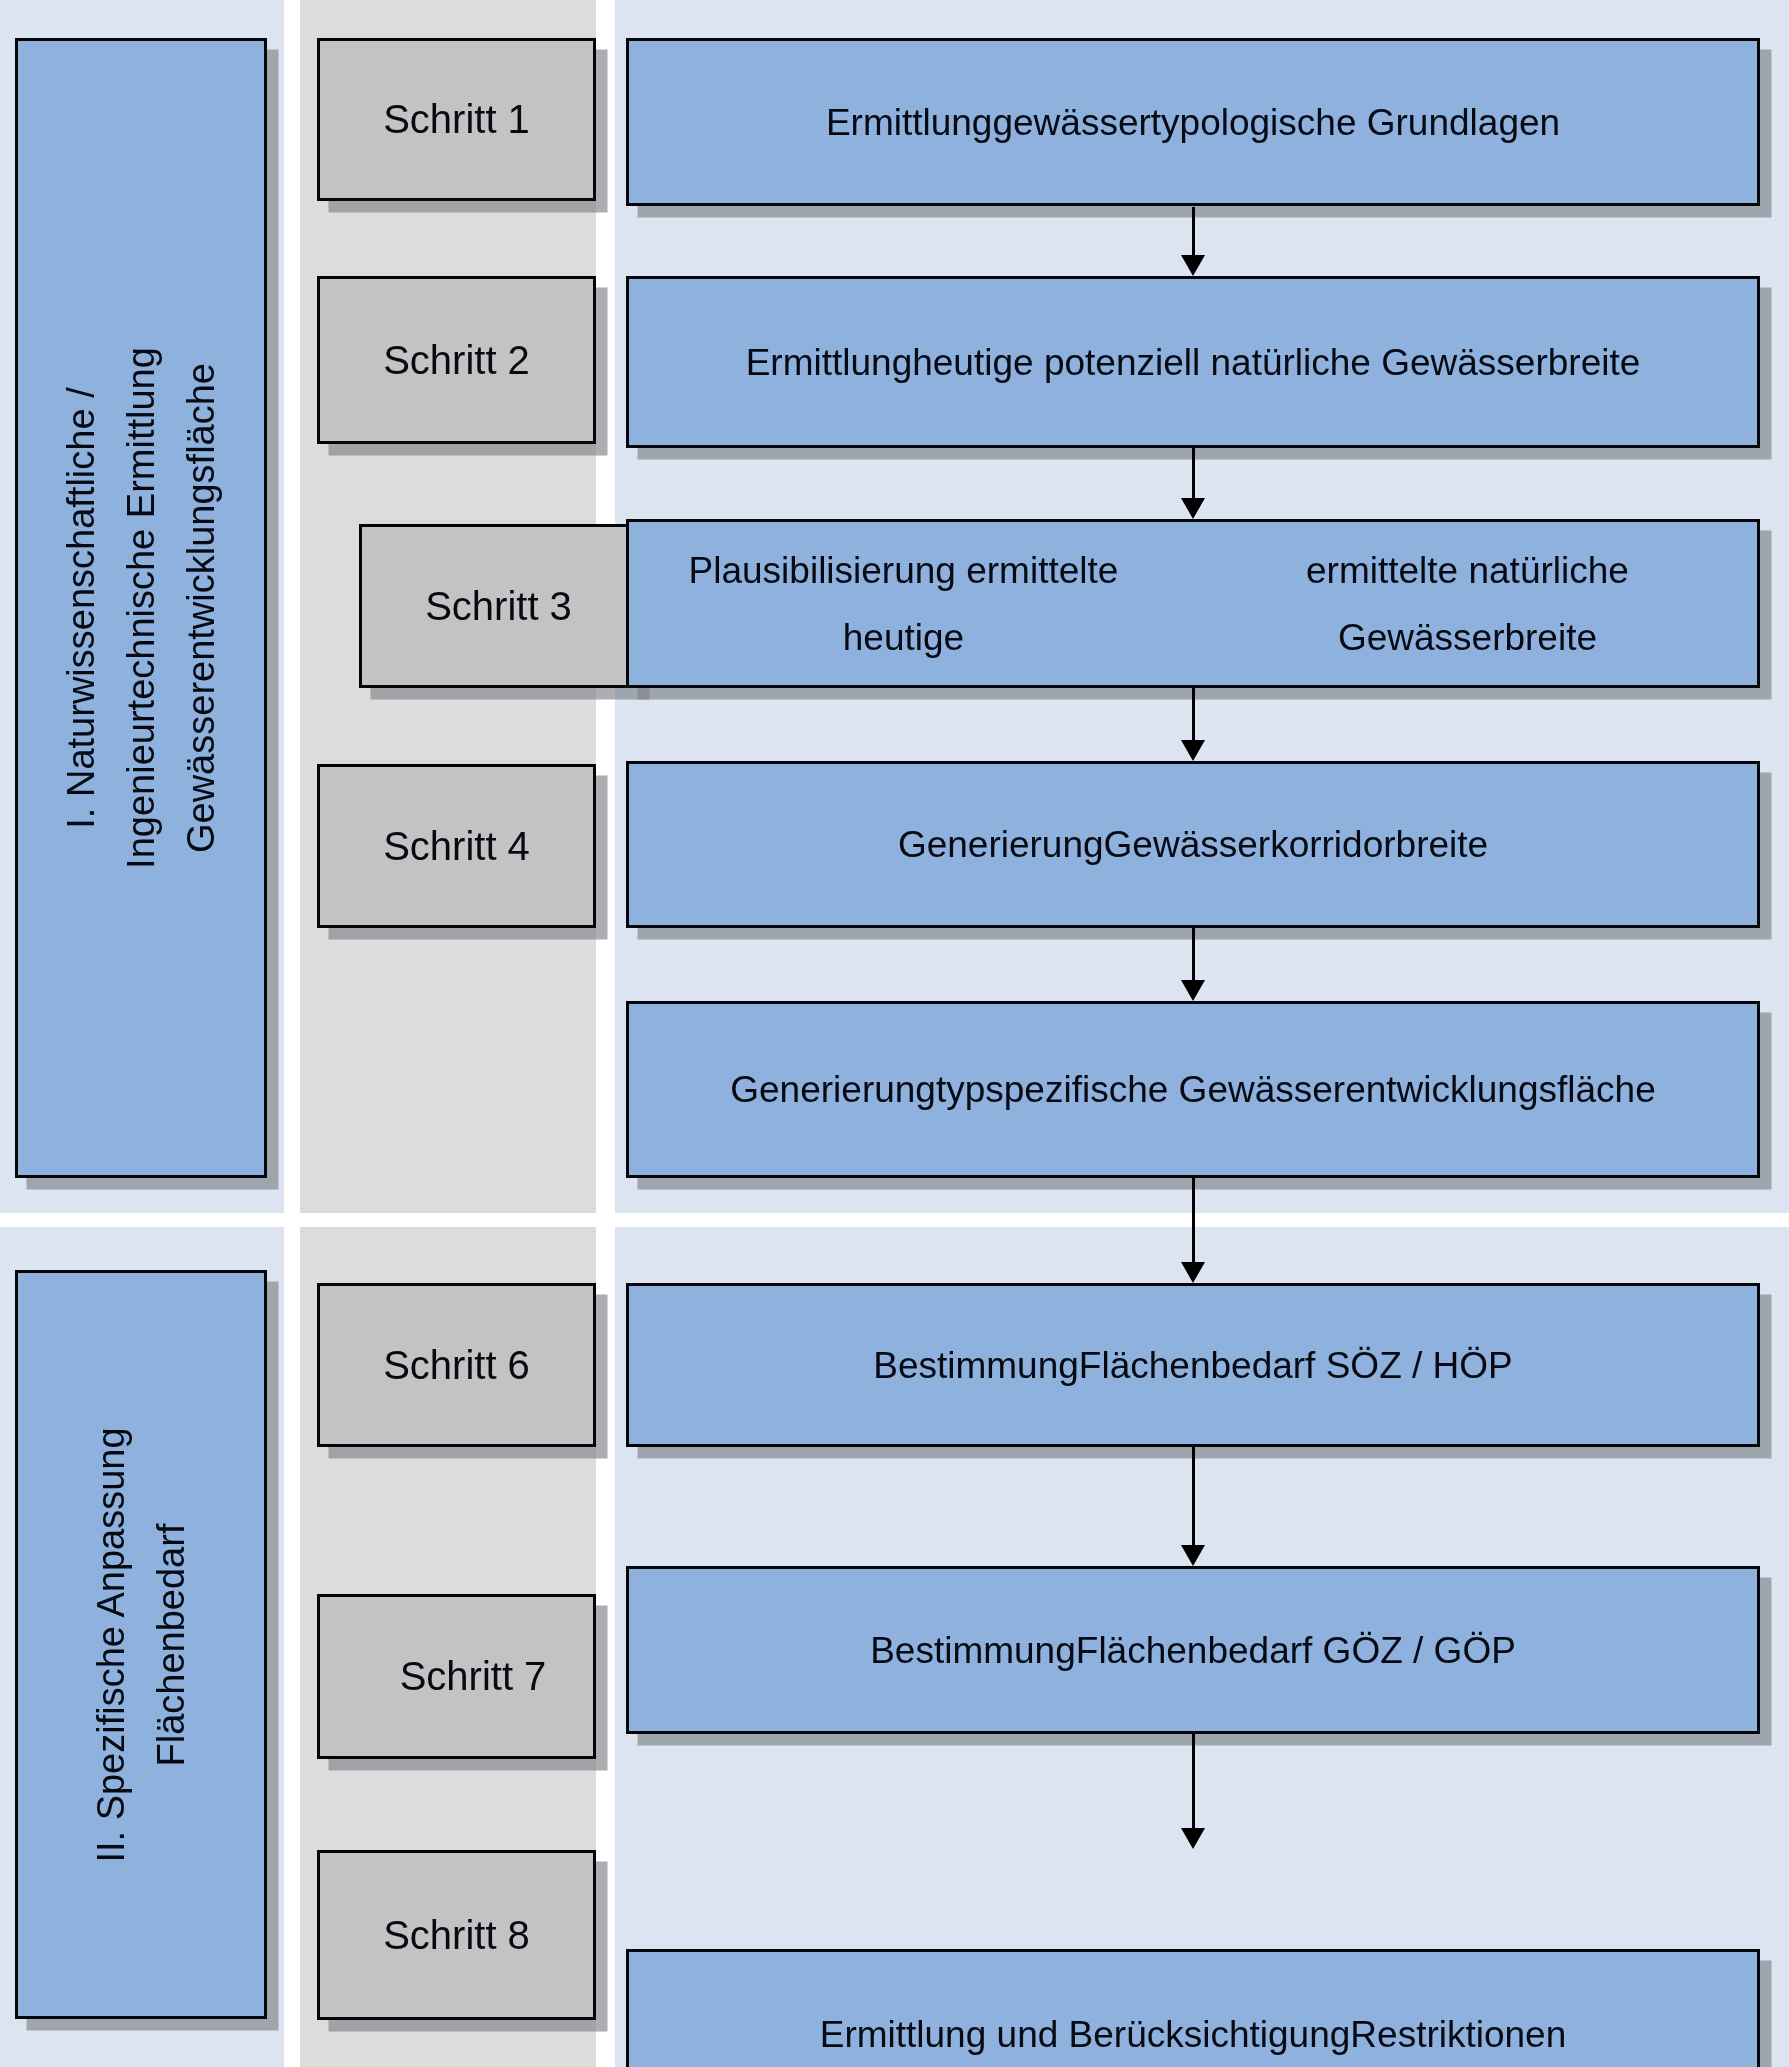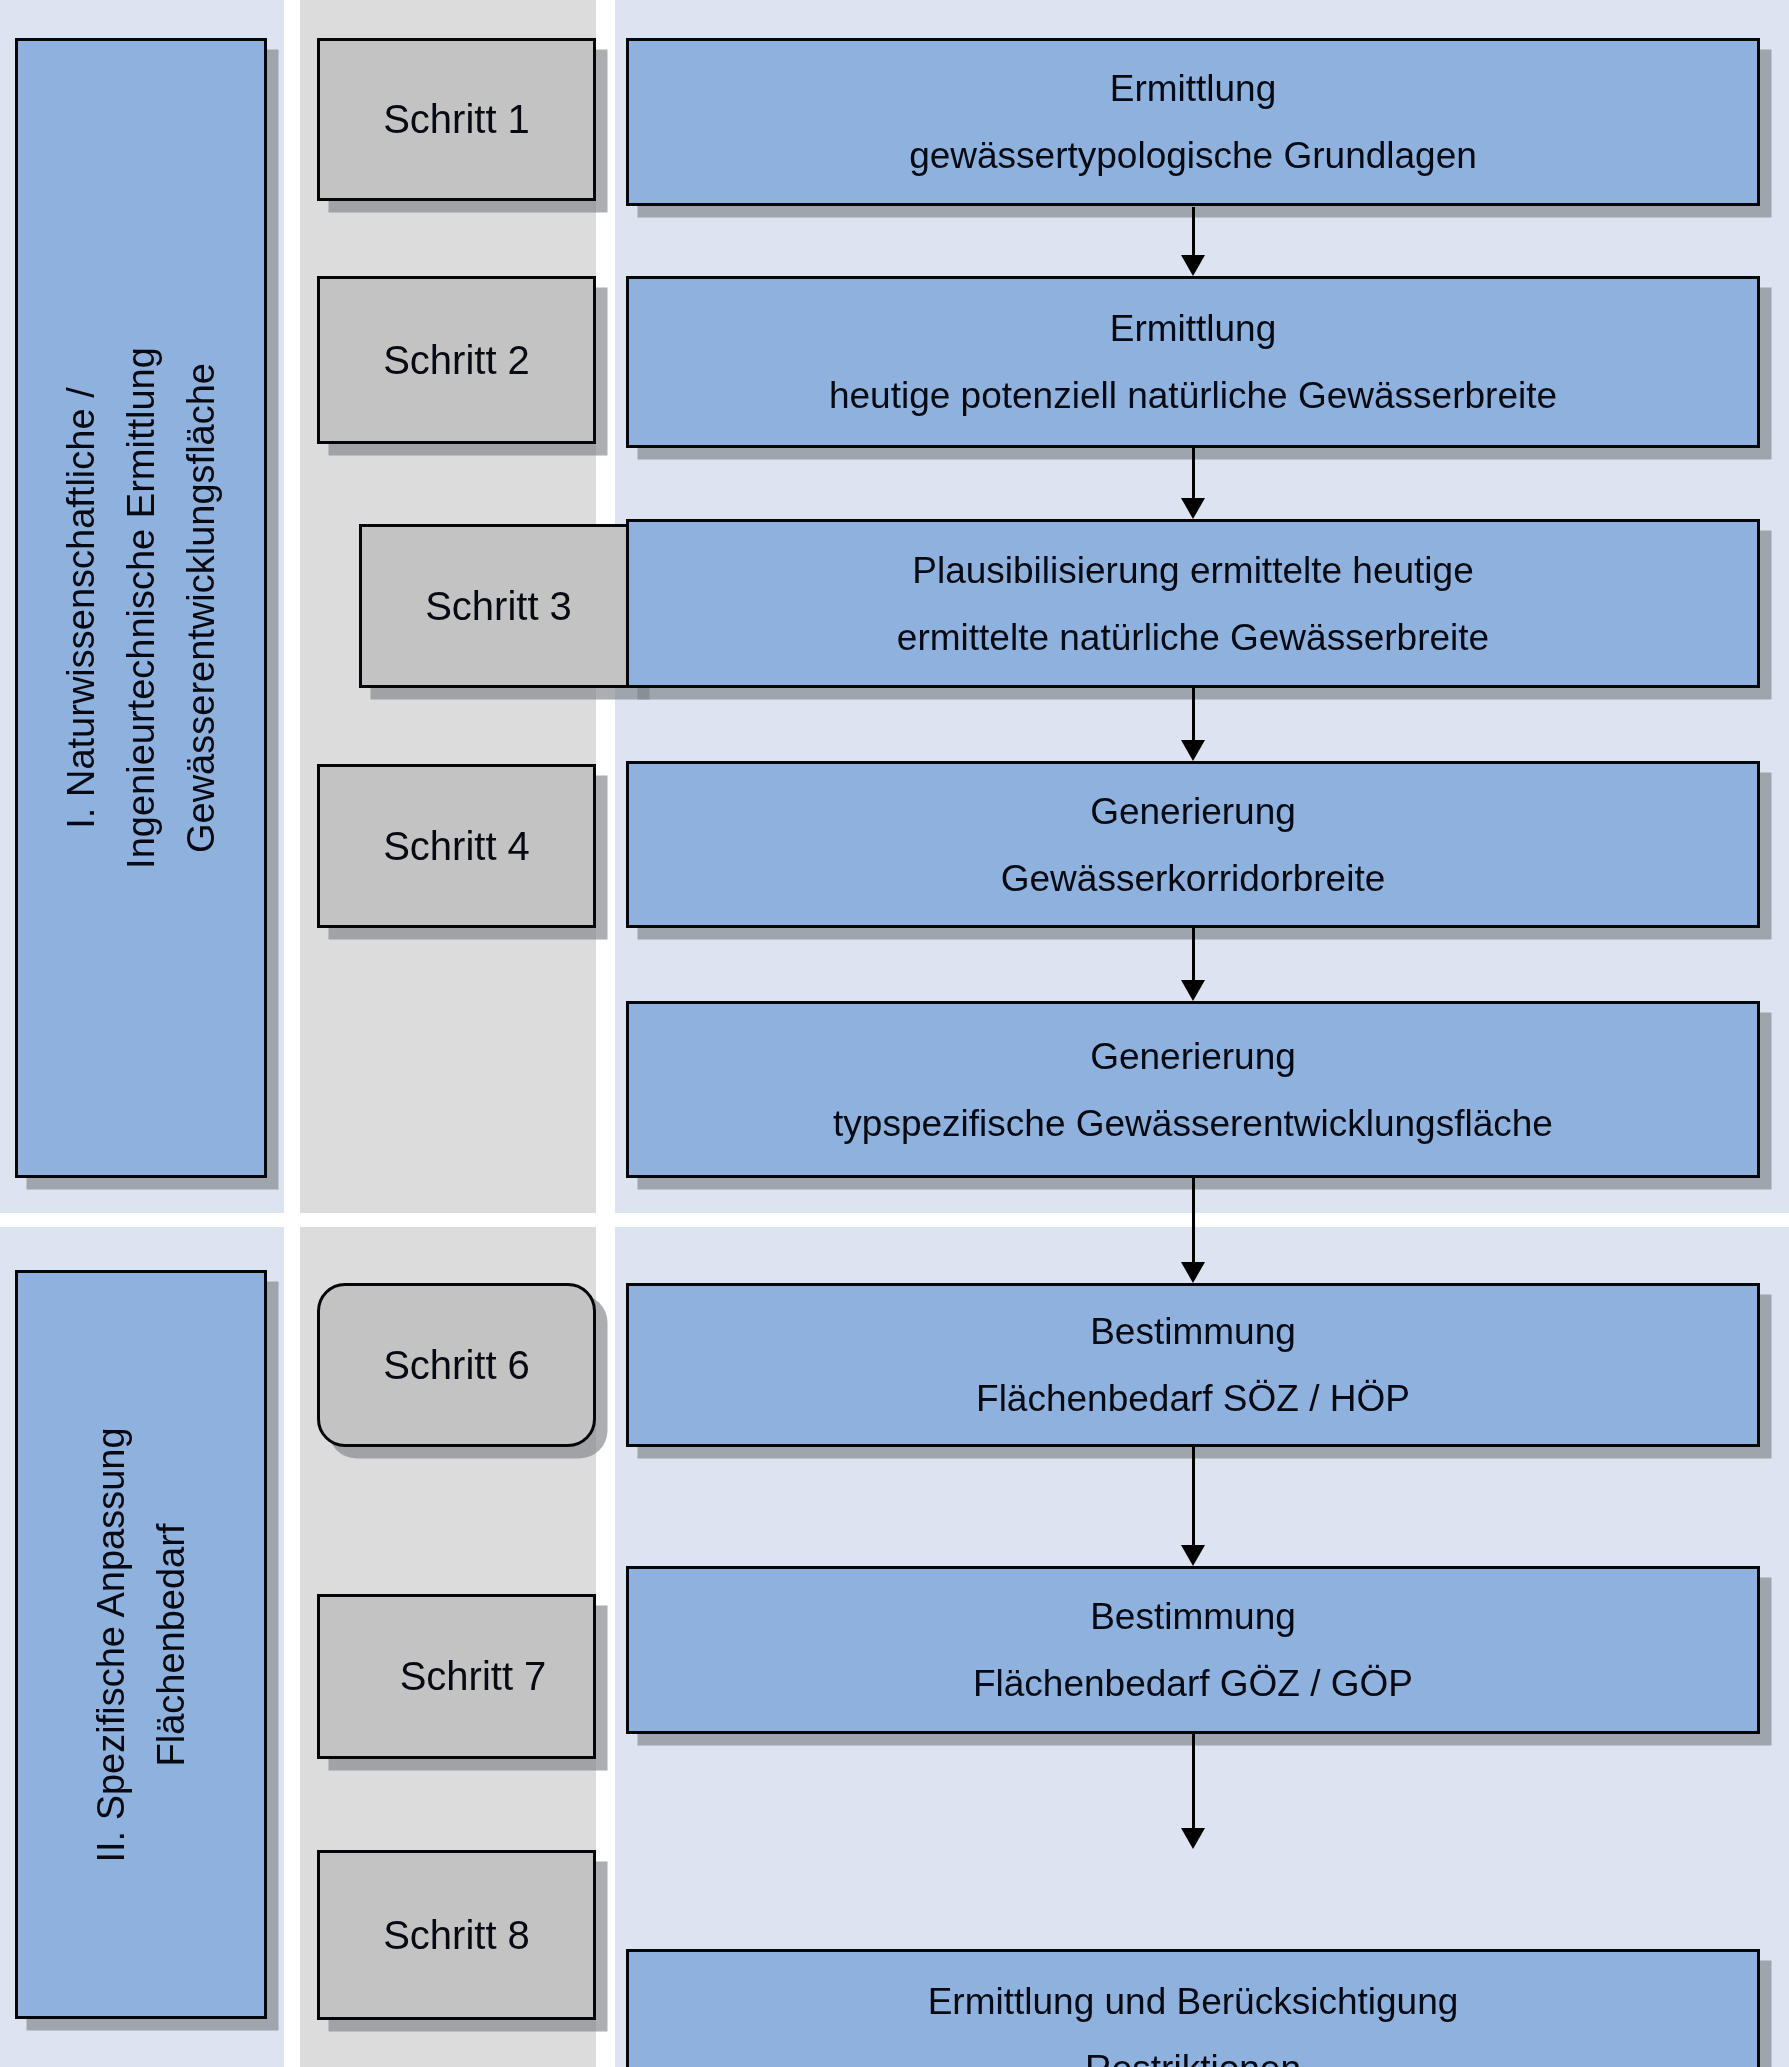--- a/index.html
+++ b/index.html
@@ -60,29 +60,29 @@
   #sec2 .rotated { width: 749px; }
   .rotated span { display: block; }
 
   
   .step-box { left: 317px; width: 279px; font-size: 40px; }
   #step1 { top: 38px;   height: 163px; }
   #step2 { top: 276px;  height: 168px; }
   #step3 { top: 524px;  height: 164px; margin-left: 42px; }
   #step4 { top: 764px;  height: 164px; }
   #step5 { top: 1007px; height: 171px; }
-  #step6 { top: 1283px; height: 164px; border-radius: 28px; }
+  #step6 { top: 1283px; height: 164px; }
   #step7 { top: 1594px; height: 165px; padding-left: 33px; }
   #step8 { top: 1850px; height: 170px; }
 
   
   .process-box {
     left: 626px;
     width: 1134px;
-    flex-direction: column;
+    flex-direction: row;
     font-size: 37px;
     line-height: 67px;
   }
   #proc1 { top: 38px;   height: 168px; }
   #proc2 { top: 276px;  height: 172px; }
   #proc3 { top: 519px;  height: 169px; }
   #proc4 { top: 761px;  height: 167px; }
   #proc5 { top: 1001px; height: 177px; }
   #proc6 { top: 1283px; height: 164px; }
   #proc7 { top: 1566px; height: 168px; }

